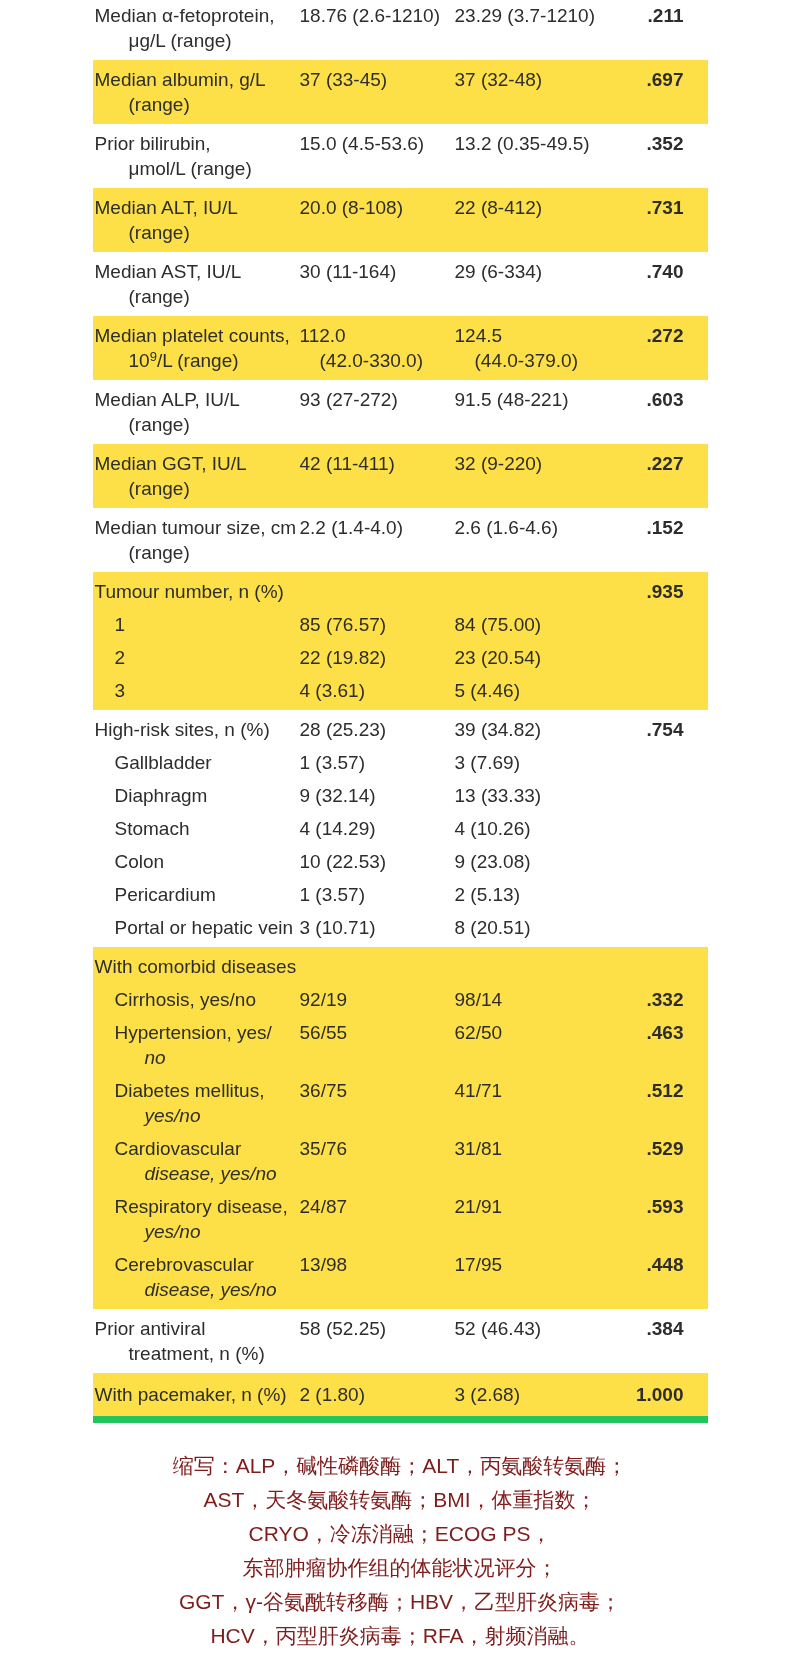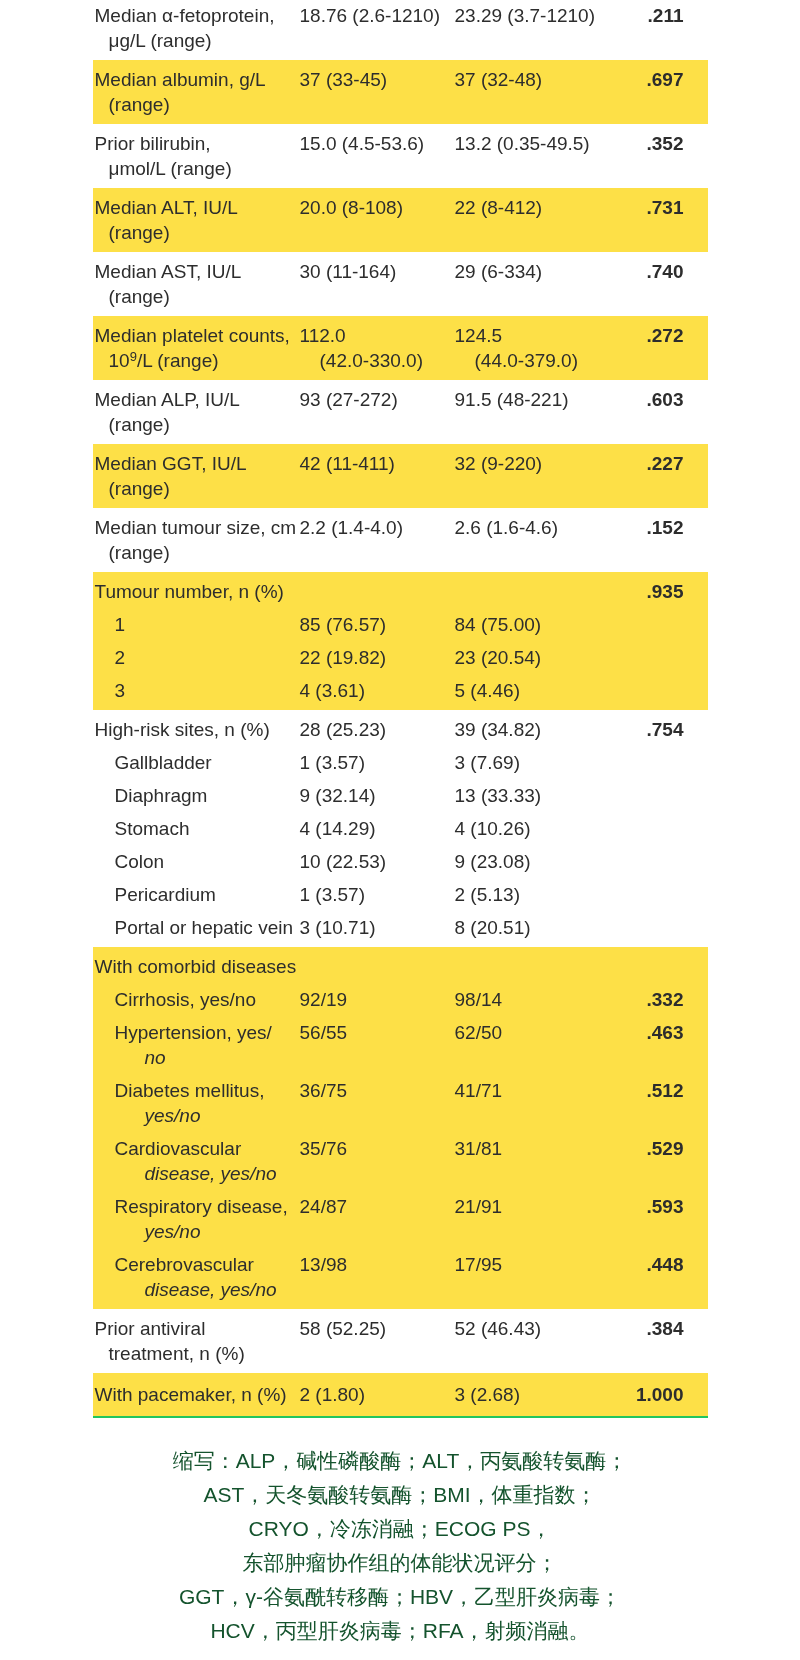--- a/index.html
+++ b/index.html
@@ -7,47 +7,47 @@
     margin: 0; padding: 0;
     width: 800px; height: 1660px;
     background: #ffffff;
     font-family: "Liberation Sans", "DejaVu Sans", sans-serif;
     color: #2d2d2d;
     overflow: hidden;
   }
   .table {
     width: 615px;
     margin: 0 auto;
-    border-bottom: 2px solid #22c55e;
+    border-bottom: 7px solid #22c55e;
   }
   .block { padding: 7px 0; }
   .block.shade { background: #fde047; }
   .block.first { padding-top: 3px; }
   .block.single { padding: 9px 0; }
   .grid {
     display: grid;
     grid-template-columns: 207px 155px 172px 1fr;
     font-size: 19px;
     line-height: 25px;
   }
   .cell { min-height: 1px; }
   .cell.label { padding-left: 2px; }
   .cell.pv { text-align: right; padding-right: 24px; font-weight: bold; }
-  .l2  { margin-left: 14px; }
+  .l2  { margin-left: 34px; }
   .l2v { margin-left: 20px; }
   .item { margin-top: 8px; }
   .item .cell.label { padding-left: 22px; }
   .item .l2 { margin-left: 30px; font-style: italic; }
   sup.nine { font-size: 13px; line-height: 0; vertical-align: 6px; }
   .footnote {
     margin-top: 26px;
     text-align: center;
     font-size: 21px;
     line-height: 34px;
-    color: #14532d;
+    color: #7f1d1d;
   }
 </style>
 </head>
 <body>
 
 <div class="table">
     <div class="block first">
       <div class="grid">
         <div class="cell label">
           <div class="l1">Median α-fetoprotein,</div>

